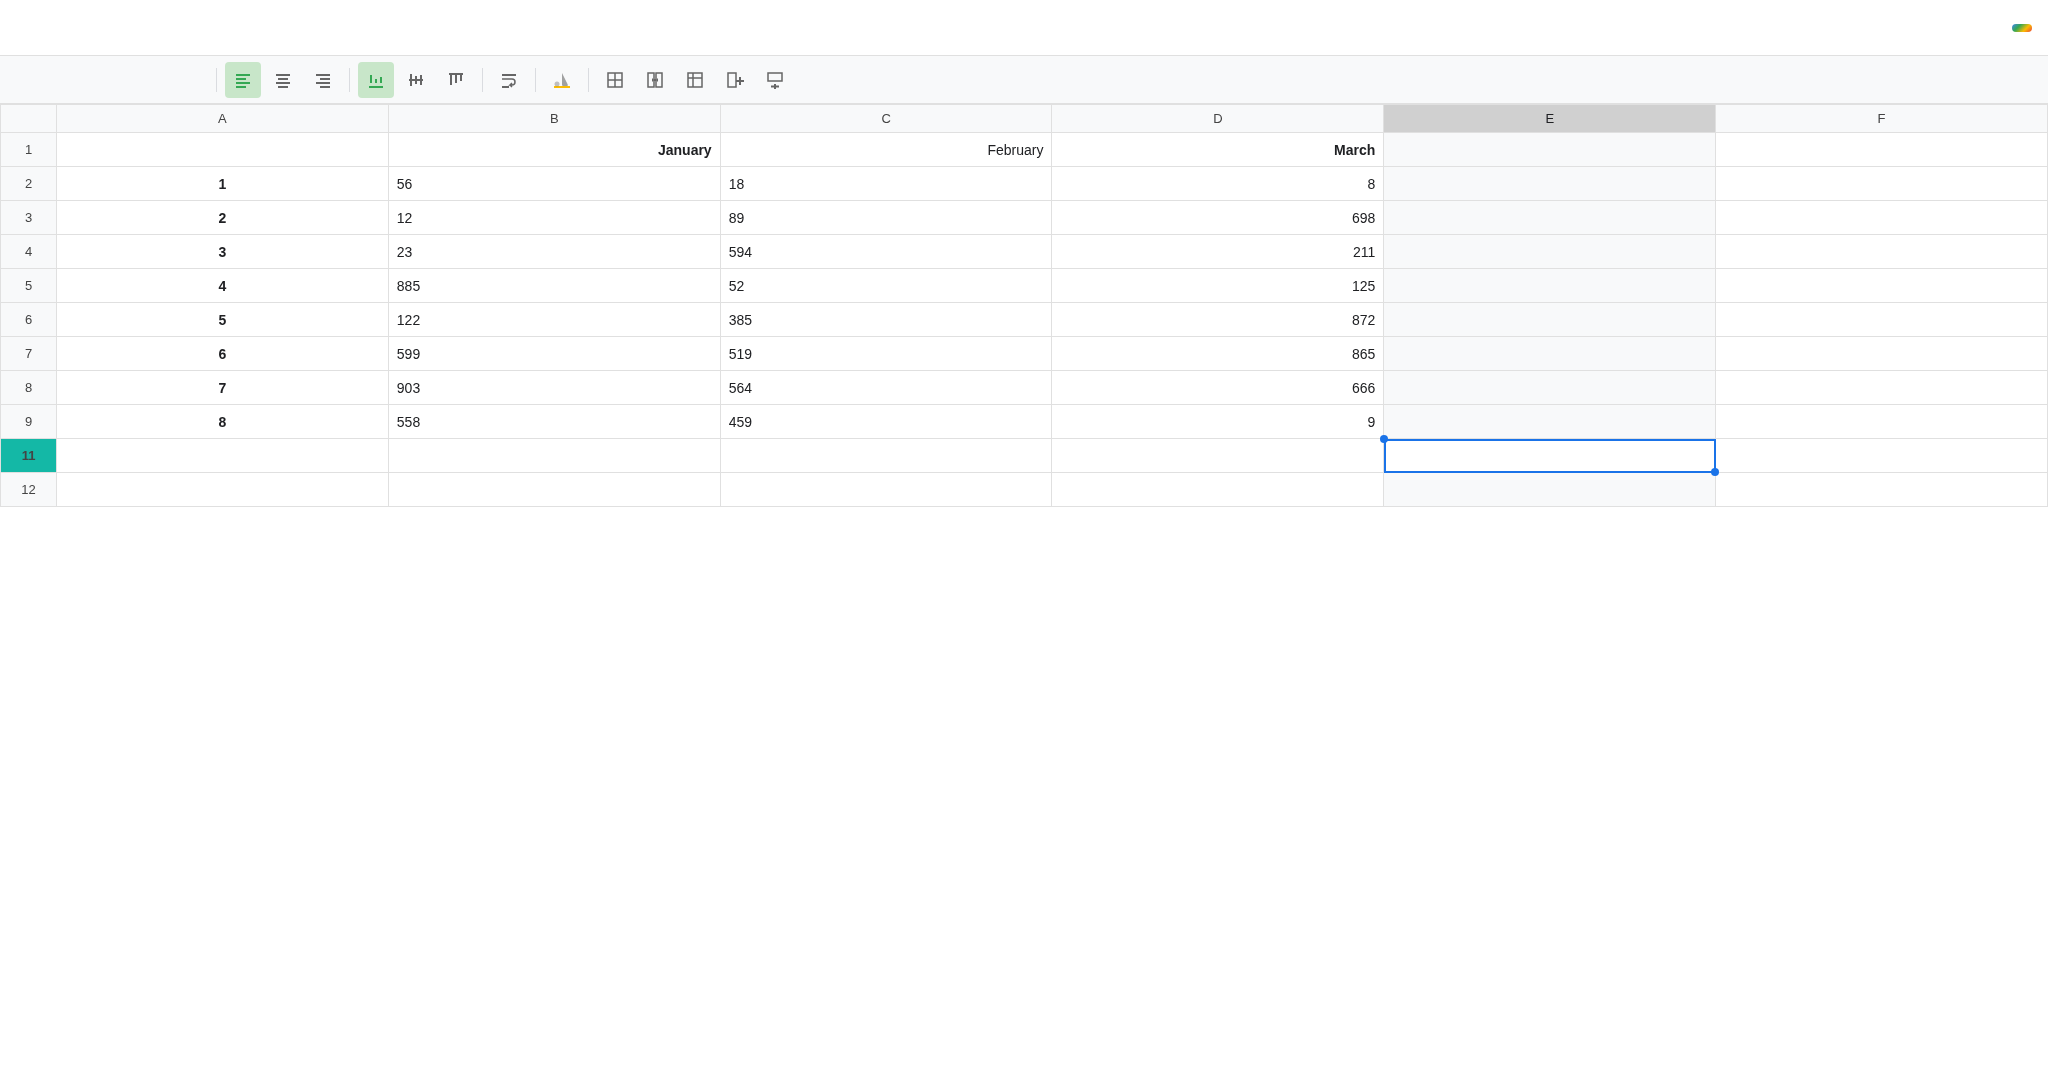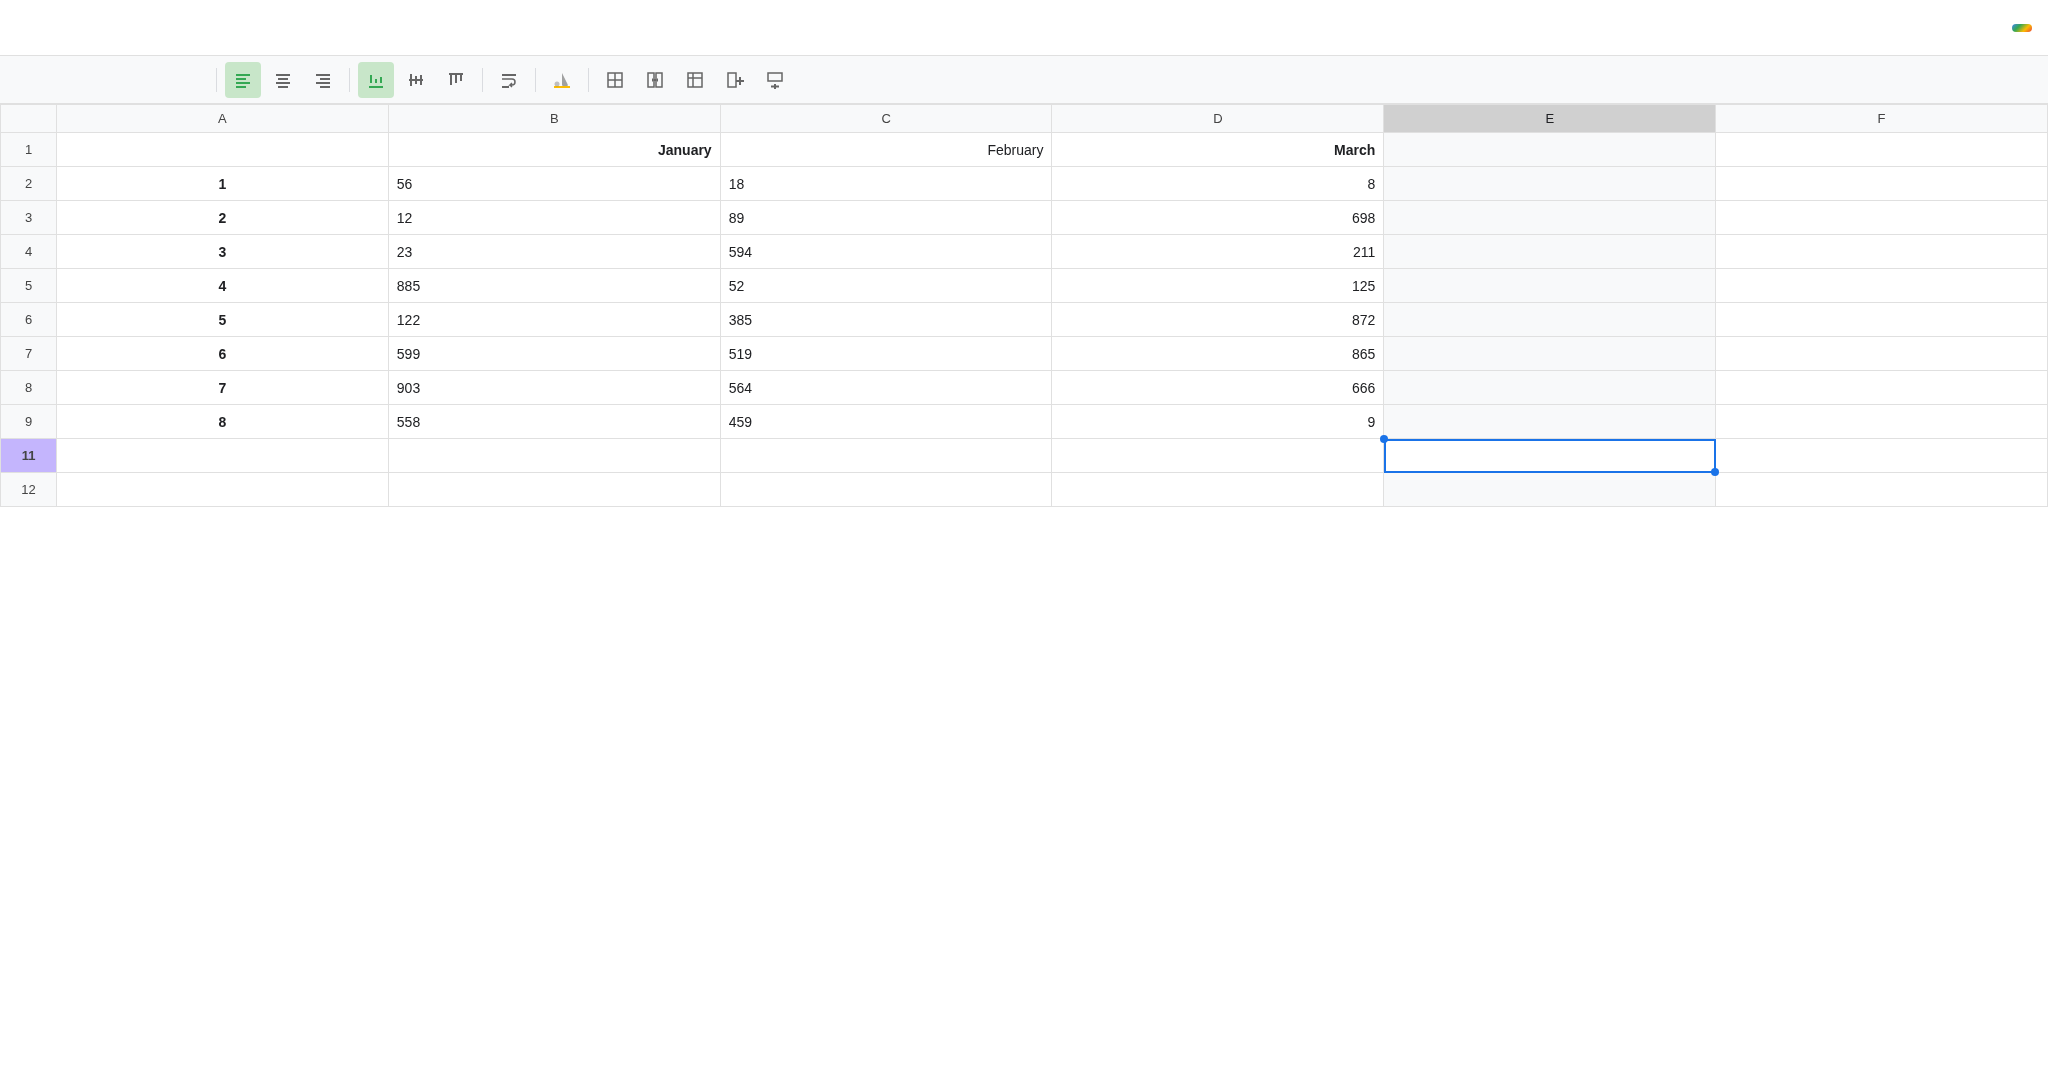--- a/index.html
+++ b/index.html
@@ -118,21 +118,21 @@
       border: 1px solid #e0e0e0;
       text-align: center;
       font-size: 13px;
       color: #444;
       font-weight: 400;
       width: 56px;
       min-width: 56px;
       height: 34px;
     }
     .row-header.highlighted {
-      background: #c4b5fd;
+      background: #14b8a6;
       font-weight: 600;
     }
     td.cell {
       border: 1px solid #e0e0e0;
       height: 34px;
       padding: 0 8px;
       font-size: 14px;
       color: #202124;
       vertical-align: middle;
       min-width: 200px;

